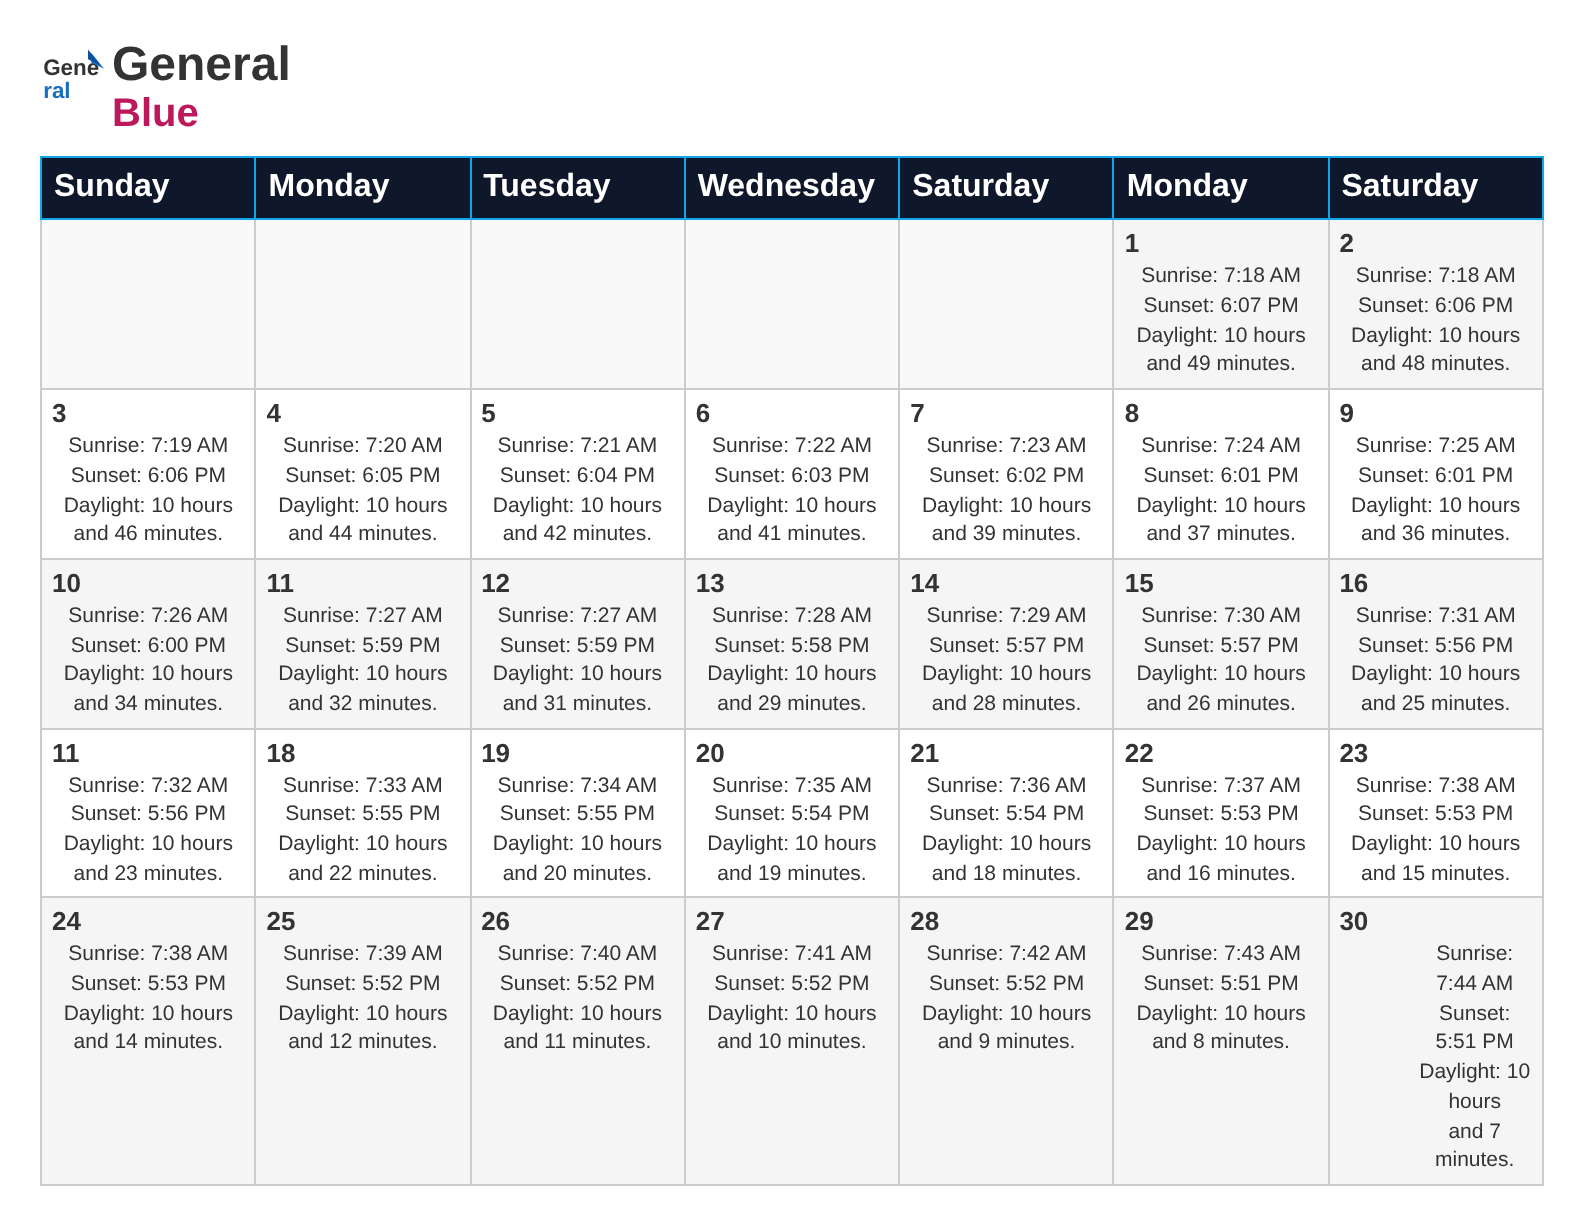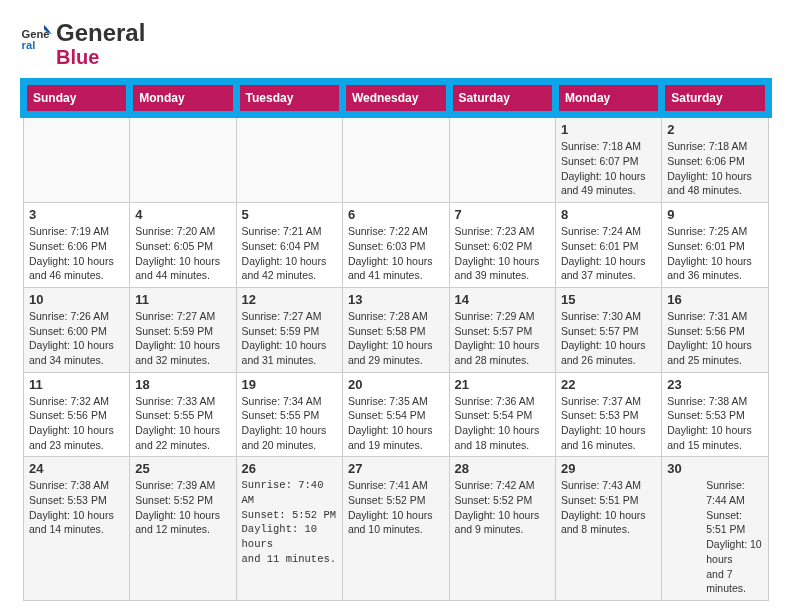--- a/index.html
+++ b/index.html
@@ -34,27 +34,27 @@
     .subtitle {
       font-size: 16px;
       color: #555;
     }
     table {
       width: 100%;
       border-collapse: collapse;
       font-size: 11px;
     }
     thead tr th {
-      background: #be185d;
+      background: #0f172a;
       color: #fff;
       font-weight: bold;
       text-align: left;
       padding: 6px 6px;
-      border: 7px solid #0ea5e9;
-      font-size: 12px;
+      border: 1px solid #0ea5e9;
+      font-size: 16px;
     }
     tbody tr td {
       border: 1px solid #ccc;
       vertical-align: top;
       padding: 4px 5px;
       height: 80px;
       width: 107px;
       background: #fff;
       color: #333;
     }
@@ -64,20 +64,21 @@
     .day-num {
       font-size: 13px;
       font-weight: bold;
       display: block;
       margin-bottom: 2px;
     }
     .day-detail {
       font-size: 10.5px;
       line-height: 1.4;
       color: #333;
+      text-align: center;
     }
     .empty { background: #f9f9f9 !important; }
   </style>
 </head>
 <body>
 
 <div class="header">
   <div class="logo">
     <svg class="logo-icon" viewBox="0 0 40 40">
       <text x="2" y="22" font-size="14" font-weight="bold" fill="#333">Gene</text>
@@ -293,21 +294,21 @@
         </td>
         <td>
           <span class="day-num">25</span>
           <div class="day-detail" style="white-space: pre-line;">Sunrise: 7:39 AM
 Sunset: 5:52 PM
 Daylight: 10 hours
 and 12 minutes.</div>
         </td>
         <td>
           <span class="day-num">26</span>
-          <div class="day-detail" style="white-space: pre-line; font-family: Liberation Mono, monospace;">Sunrise: 7:40 AM
+          <div class="day-detail" style="white-space: pre-line;">Sunrise: 7:40 AM
 Sunset: 5:52 PM
 Daylight: 10 hours
 and 11 minutes.</div>
         </td>
         <td>
           <span class="day-num">27</span>
           <div class="day-detail" style="white-space: pre-line;">Sunrise: 7:41 AM
 Sunset: 5:52 PM
 Daylight: 10 hours
 and 10 minutes.</div>

